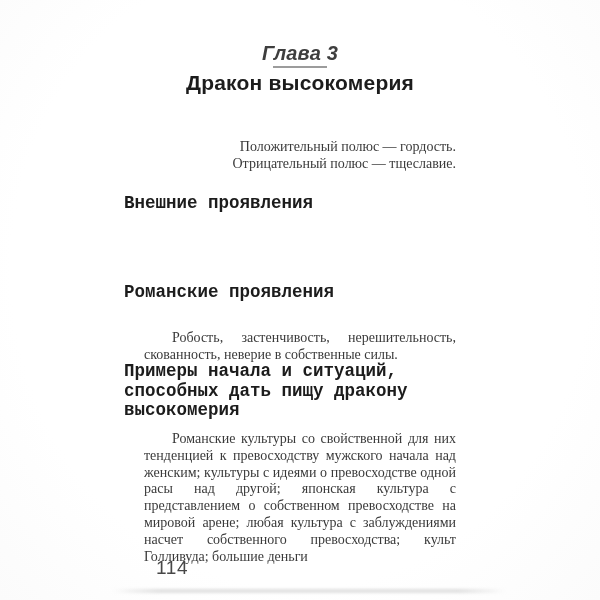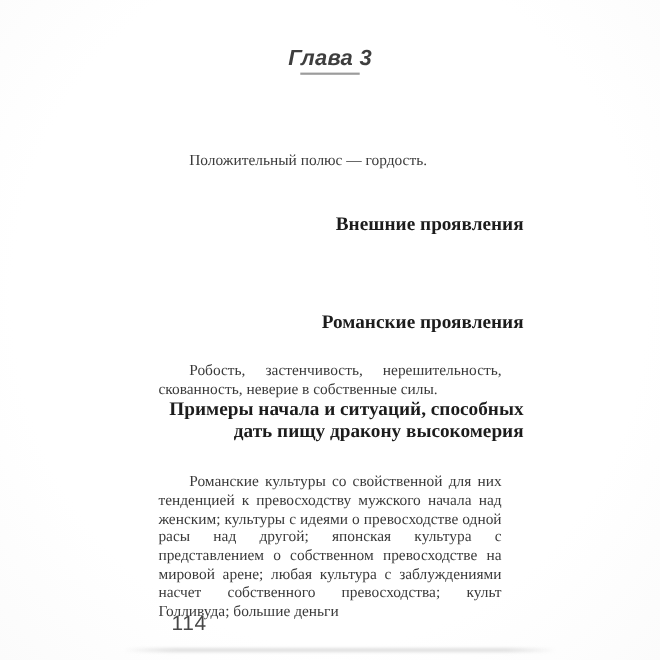--- a/index.html
+++ b/index.html
@@ -54,28 +54,28 @@
     line-height: 16.8px;
     color: #3a3a3a;
     text-align: justify;
     hyphens: auto;
     -webkit-hyphens: auto;
   }
   .bodytext p {
     margin: 0;
     text-indent: 28px;
   }
-  .intro { top: 139px; text-align: left; }
+  .intro { top: 139px; text-align: right; }
   .intro p { text-indent: 28px; }
 
   .section-heading {
     left: 124px; width: 352px;
     margin: 0;
-    text-align: right;
-    font-family: Liberation Serif, serif;
+    text-align: left;
+    font-family: Liberation Mono, monospace;
     font-weight: 700;
     font-size: 17.5px;
     line-height: 19.5px;
     color: #1c1c1c;
   }
   .h-ext { top: 194px; }
   .p-ext { top: 222px; }
   .h-int { top: 283px; }
   .p-int { top: 330px; }
   .h-examples { top: 362px; }
@@ -98,23 +98,25 @@
 </style>
 </head>
 <body>
 
 <div class="photo">
 
   <div class="abs chapter-label">Глава 3</div>
 
   <div class="abs chapter-rule"></div>
 
+  <h1 class="abs chapter-title">Дракон высокомерия</h1>
 
   <div class="abs bodytext intro">
     <p>Положительный полюс — гордость.</p>
+    <p>Отрицательный полюс — тщеславие.</p>
   </div>
 
   <h2 class="abs section-heading h-ext">Внешние проявления</h2>
 
   <h2 class="abs section-heading h-int">Романские проявления</h2>
   <div class="abs bodytext p-int">
     <p>Робость, застенчивость, нерешительность, скованность, неверие в собственные силы.</p>
   </div>
 
   <h2 class="abs section-heading h-examples">Примеры начала и ситуаций, способных дать пищу дракону высокомерия</h2>

